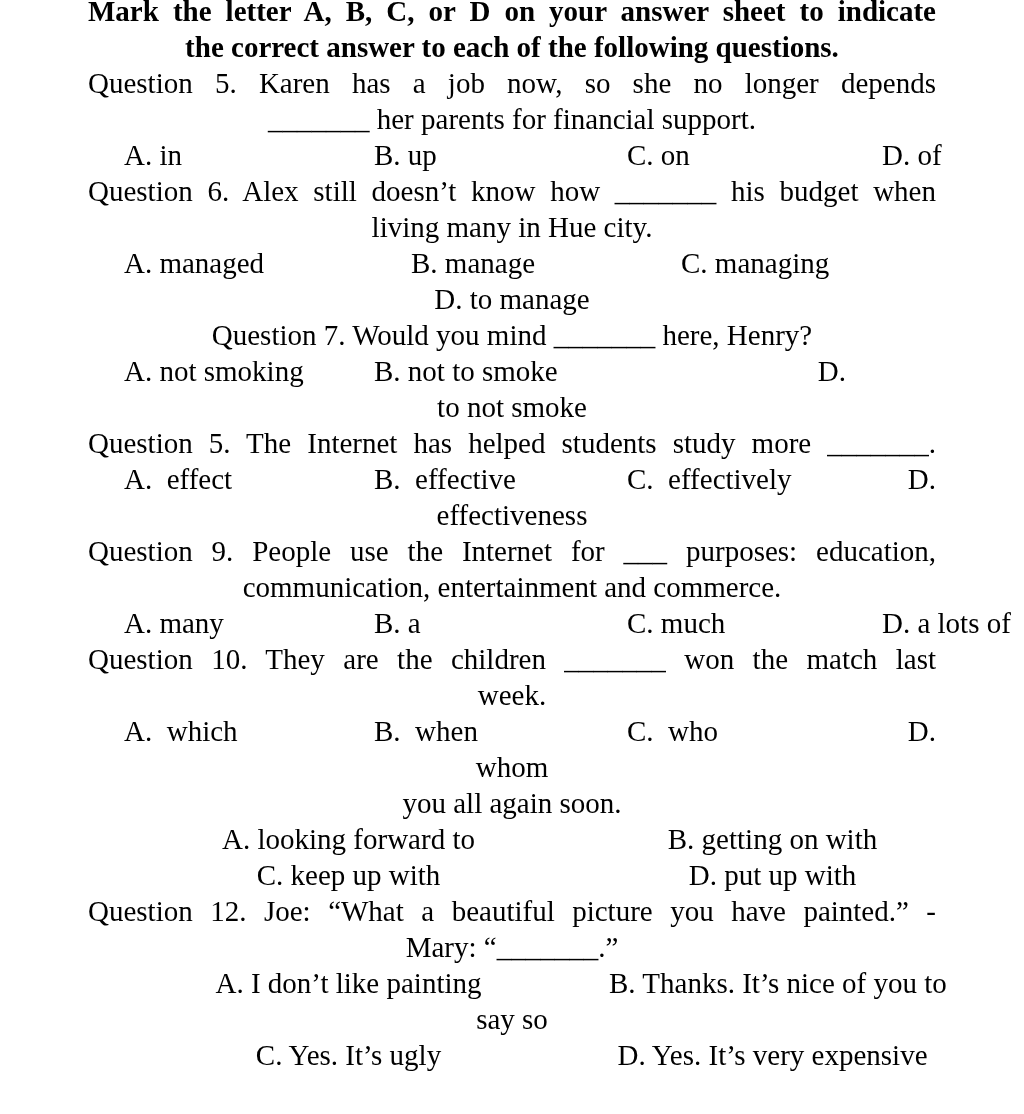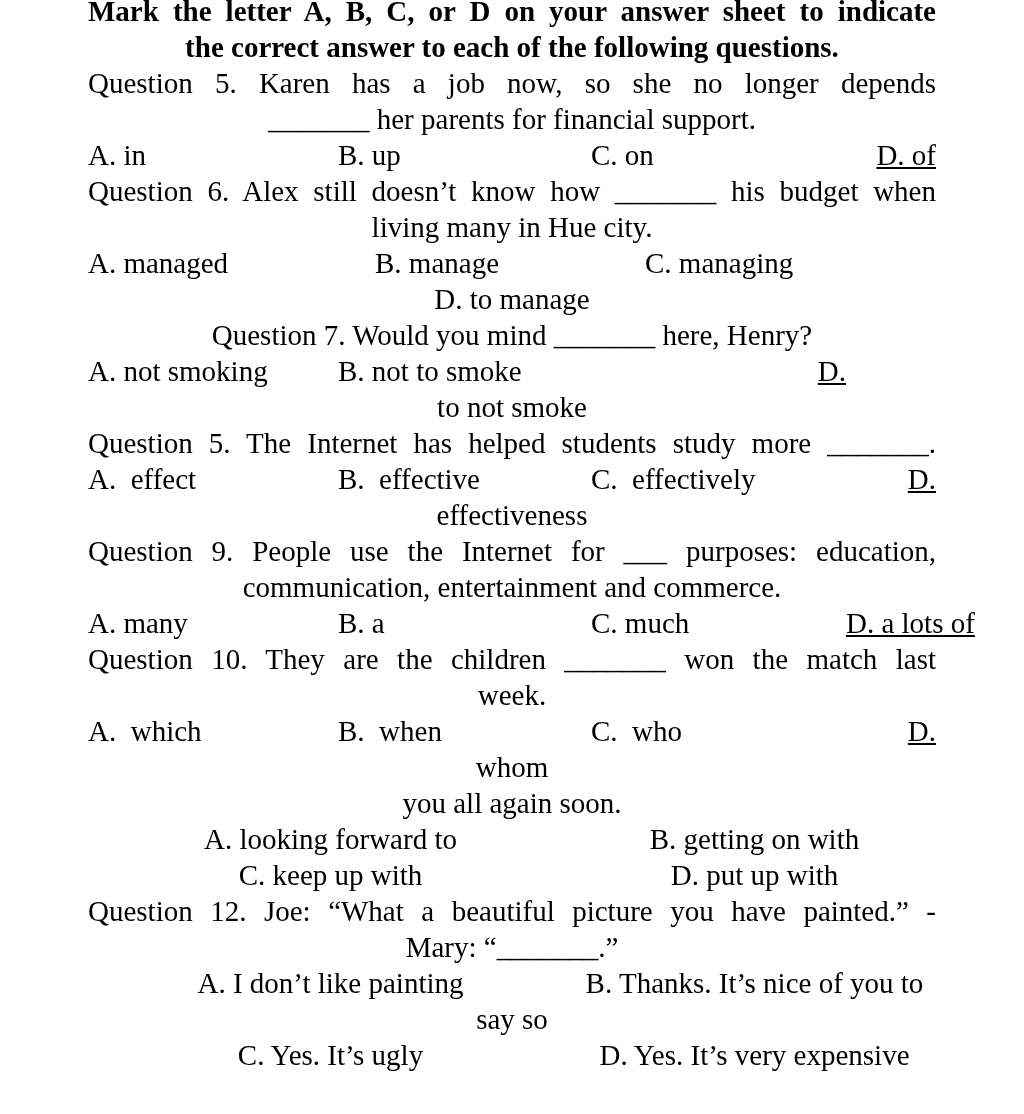--- a/index.html
+++ b/index.html
@@ -15,24 +15,24 @@
     margin-top: -7px;
     font-size: 29px;
     line-height: 36px;
   }
   .line { margin: 0; text-align: center; }
   .stretch { text-align: justify; text-align-last: justify; }
   .bold { font-weight: bold; }
   b { font-weight: normal; }
   .opt-row { display: grid; }
   .cols4 { grid-template-columns: 250px 253px 255px 1fr; }
-  .cols4 .cell:last-child { text-align: right; text-decoration: underline; }
+  .cols4 .cell:last-child { text-align: right; }
   .cols3 { grid-template-columns: 287px 270px 1fr; }
   .cols2 { grid-template-columns: 485px 1fr; text-align: center; }
-  .cell { white-space: pre; }
+  .cell { white-space: pre; margin-left: 36px; }
 </style>
 </head>
 <body>
 
 <div class="page">
   <p class="line stretch bold">Mark the letter A, B, C, or D on your answer sheet to indicate</p>
   <p class="line bold">the correct answer to each of the following questions.</p>
   <div id="questions">
       <div class="question">
         <p class="line stretch"><b>Question 5.</b> <span>Karen has a job now, so she no longer depends</span></p>

